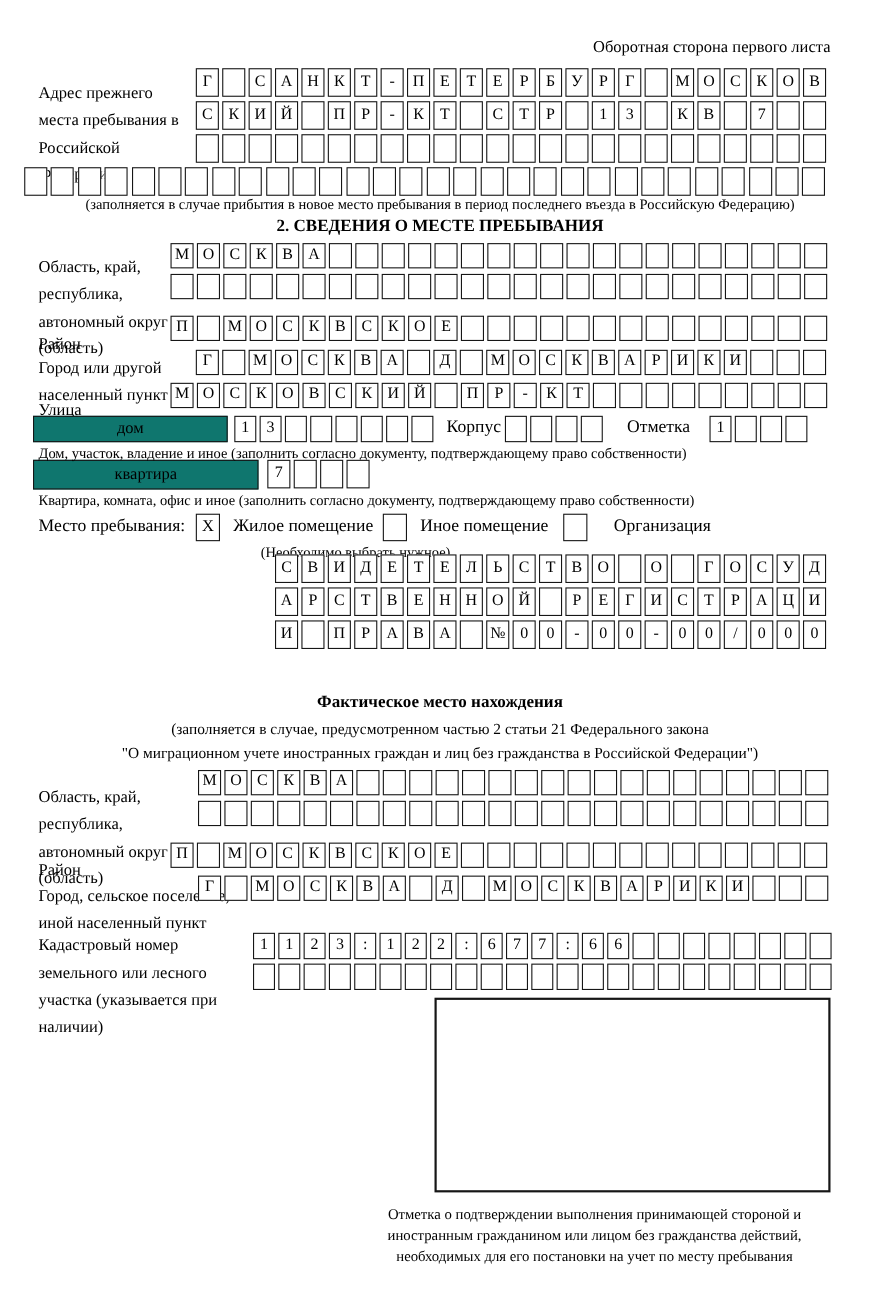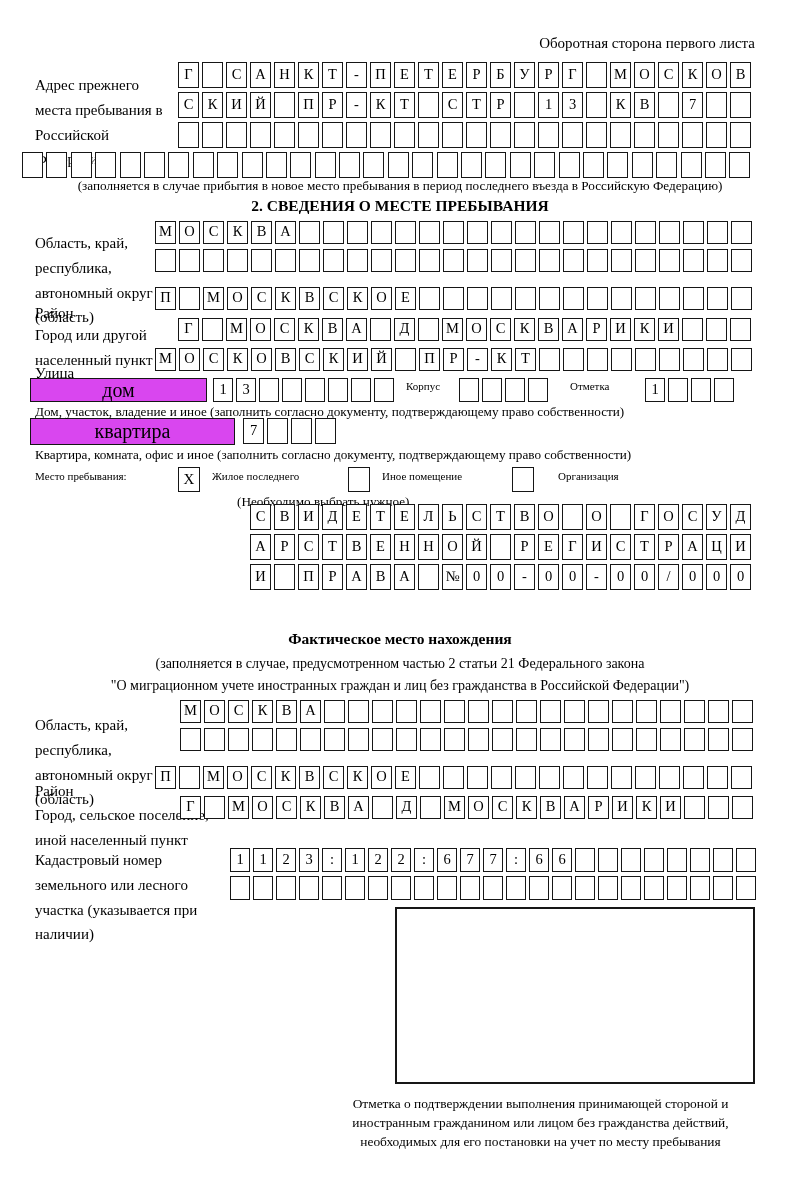--- a/index.html
+++ b/index.html
@@ -11,25 +11,25 @@
   .title{font-weight:bold;font-size:15.5px;}
   .note{font-size:13.2px;}
   .cells{white-space:nowrap;}
   .cell{display:inline-block;box-sizing:border-box;width:21px;height:26px;
         border:1.7px solid #161616;margin-right:3px;text-align:center;
         font-size:14.5px;line-height:22px;vertical-align:top;background:#fff;}
   .mid .cell{height:23px;line-height:19px;}
   .kad .cell{width:20px;height:24px;line-height:20px;}
   .full .cell{margin-right:3.4px;}
   .widebox{box-sizing:border-box;border:1.7px solid #161616;text-align:center;
-           font-size:20px;background:#d946ef;}
+           font-size:15px;background:#0f766e;}
   .checkbox{display:inline-block;box-sizing:border-box;width:22px;height:25px;
             border:1.7px solid #161616;text-align:center;font-size:15px;
             line-height:22px;vertical-align:top;background:#fff;}
-  .inline-lbl{font-size:11px;}
+  .inline-lbl{font-size:16px;}
   .stampbox{box-sizing:border-box;border:2px solid #161616;background:#fff;}
   .stampnote{font-size:13.4px;line-height:1.42;text-align:center;}
 </style>
 </head>
 <body>
 
 <div class="page">
 
   <div class="abs label" style="top:16px; right:45px;">Оборотная сторона первого листа</div>
 
@@ -62,21 +62,21 @@
   <div class="abs inline-lbl" style="left:570px; top:380px;">Отметка</div>
   <div class="abs cells kad" style="left:645px; top:378px;"><span class="cell">1</span><span class="cell"></span><span class="cell"></span><span class="cell"></span></div>
   <div class="abs widebox" style="left:30px; top:418px; width:205px; height:27px; line-height:25px;">квартира</div>
 
   <div class="abs note" style="left:35px; top:404px;">Дом, участок, владение и иное (заполнить согласно документу, подтверждающему право собственности)</div>
   <div class="abs cells" style="left:243px; top:418px;"><span class="cell">7</span><span class="cell"></span><span class="cell"></span><span class="cell"></span></div>
   <div class="abs note" style="left:35px; top:447px;">Квартира, комната, офис и иное (заполнить согласно документу, подтверждающему право собственности)</div>
 
   <div class="abs inline-lbl" style="left:35px; top:470px;">Место пребывания:</div>
   <span class="abs checkbox" style="left:178px; top:467px;">X</span>
-  <div class="abs inline-lbl" style="left:212px; top:470px;">Жилое последнего</div>
+  <div class="abs inline-lbl" style="left:212px; top:470px;">Жилое помещение</div>
   <span class="abs checkbox" style="left:348px; top:467px;"></span>
   <div class="abs inline-lbl" style="left:382px; top:470px;">Иное помещение</div>
   <span class="abs checkbox" style="left:512px; top:467px;"></span>
   <div class="abs inline-lbl" style="left:558px; top:470px;">Организация</div>
   <div class="abs note" style="left:237px; top:494px;">(Необходимо выбрать нужное)</div>
 
   <div class="abs cells" style="left:250px; top:504px;"><span class="cell">С</span><span class="cell">В</span><span class="cell">И</span><span class="cell">Д</span><span class="cell">Е</span><span class="cell">Т</span><span class="cell">Е</span><span class="cell">Л</span><span class="cell">Ь</span><span class="cell">С</span><span class="cell">Т</span><span class="cell">В</span><span class="cell">О</span><span class="cell"></span><span class="cell">О</span><span class="cell"></span><span class="cell">Г</span><span class="cell">О</span><span class="cell">С</span><span class="cell">У</span><span class="cell">Д</span></div>
   <div class="abs cells" style="left:250px; top:534px;"><span class="cell">А</span><span class="cell">Р</span><span class="cell">С</span><span class="cell">Т</span><span class="cell">В</span><span class="cell">Е</span><span class="cell">Н</span><span class="cell">Н</span><span class="cell">О</span><span class="cell">Й</span><span class="cell"></span><span class="cell">Р</span><span class="cell">Е</span><span class="cell">Г</span><span class="cell">И</span><span class="cell">С</span><span class="cell">Т</span><span class="cell">Р</span><span class="cell">А</span><span class="cell">Ц</span><span class="cell">И</span></div>
   <div class="abs cells" style="left:250px; top:564px;"><span class="cell">И</span><span class="cell"></span><span class="cell">П</span><span class="cell">Р</span><span class="cell">А</span><span class="cell">В</span><span class="cell">А</span><span class="cell"></span><span class="cell">№</span><span class="cell">0</span><span class="cell">0</span><span class="cell">-</span><span class="cell">0</span><span class="cell">0</span><span class="cell">-</span><span class="cell">0</span><span class="cell">0</span><span class="cell">/</span><span class="cell">0</span><span class="cell">0</span><span class="cell">0</span></div>
 

